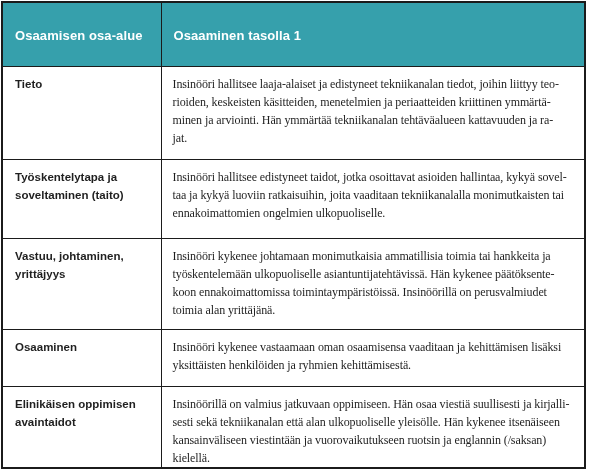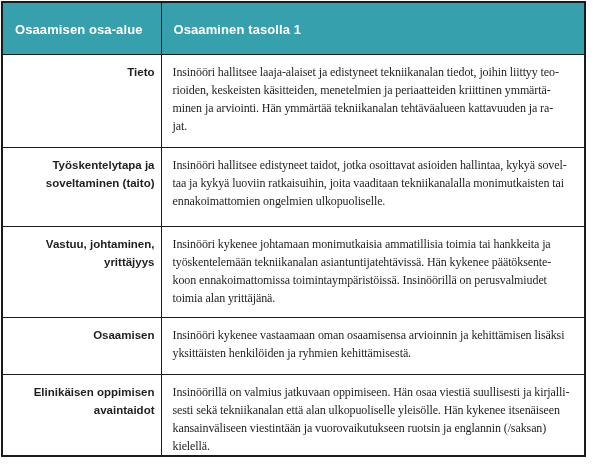--- a/index.html
+++ b/index.html
@@ -24,37 +24,36 @@
     border:2px solid var(--border);
     background:#FFFFFF;
   }
   col.c-area{width:159px;}
   col.c-level{width:424px;}
   th,td{
     border:1.5px solid var(--border);
     text-align:left;
     vertical-align:top;
   }
-  thead tr{height:52px;}
+  thead tr{height:64px;}
   th{
     background:var(--header-background);
     color:var(--header-text);
     font-size:13px;
     font-weight:bold;
     vertical-align:middle;
     padding:2px 6px 0 12px;
     letter-spacing:0.1px;
   }
   td.label{
     font-weight:bold;
     font-size:11.5px;
     line-height:18px;
     padding:8px 6px 0 12px;
     white-space:pre-line;
-    text-align:right;
   }
   td.desc{
     font-size:12px;
     line-height:18px;
     letter-spacing:-0.1px;
     padding:8px 8px 0 11px;
     white-space:pre-line;
     font-family:Liberation Serif, serif;
   }
   tr.r0{height:93px;}
@@ -89,27 +88,27 @@
       <td class="label">Työskentelytapa ja
 soveltaminen (taito)</td>
       <td class="desc">Insinööri hallitsee edistyneet taidot, jotka osoittavat asioiden hallintaa, kykyä sovel-
 taa ja kykyä luoviin ratkaisuihin, joita vaaditaan tekniikanalalla monimutkaisten tai
 ennakoimattomien ongelmien ulkopuoliselle.</td>
     </tr>
     <tr class="r2">
       <td class="label">Vastuu, johtaminen,
 yrittäjyys</td>
       <td class="desc">Insinööri kykenee johtamaan monimutkaisia ammatillisia toimia tai hankkeita ja
-työskentelemään tekniikanalan asiantuntijatehtävissä. Hän kykenee päätöksente-
+työskentelemään ulkopuoliselle asiantuntijatehtävissä. Hän kykenee päätöksente-
 koon ennakoimattomissa toimintaympäristöissä. Insinöörillä on perusvalmiudet
 toimia alan yrittäjänä.</td>
     </tr>
     <tr class="r3">
-      <td class="label">Osaamisen</td>
-      <td class="desc">Insinööri kykenee vastaamaan oman osaamisensa arvioinnin ja kehittämisen lisäksi
+      <td class="label">Osaaminen</td>
+      <td class="desc">Insinööri kykenee vastaamaan oman osaamisensa vaaditaan ja kehittämisen lisäksi
 yksittäisten henkilöiden ja ryhmien kehittämisestä.</td>
     </tr>
     <tr class="r4">
       <td class="label">Elinikäisen oppimisen
 avaintaidot</td>
       <td class="desc">Insinöörillä on valmius jatkuvaan oppimiseen. Hän osaa viestiä suullisesti ja kirjalli-
 sesti sekä tekniikanalan että alan ulkopuoliselle yleisölle. Hän kykenee itsenäiseen
 kansainväliseen viestintään ja vuorovaikutukseen ruotsin ja englannin (/saksan)
 kielellä.</td>
     </tr>

